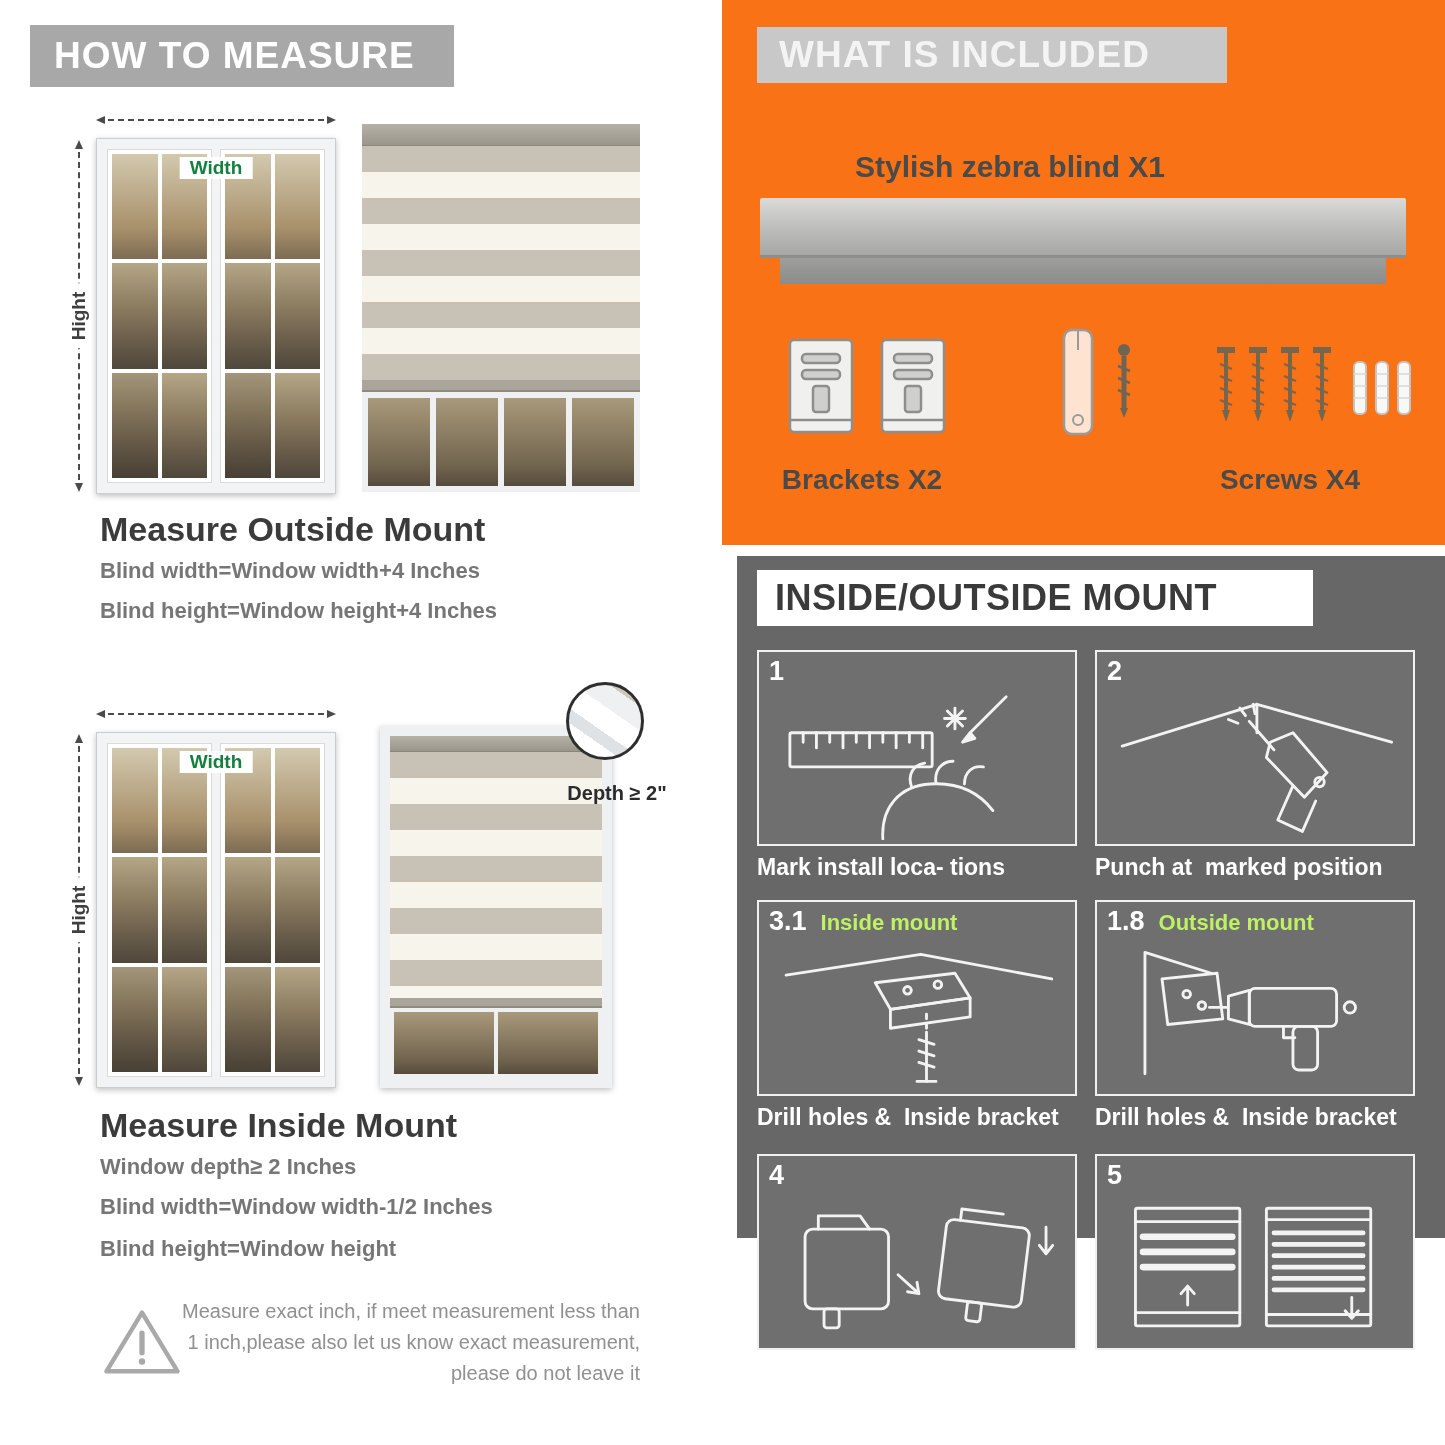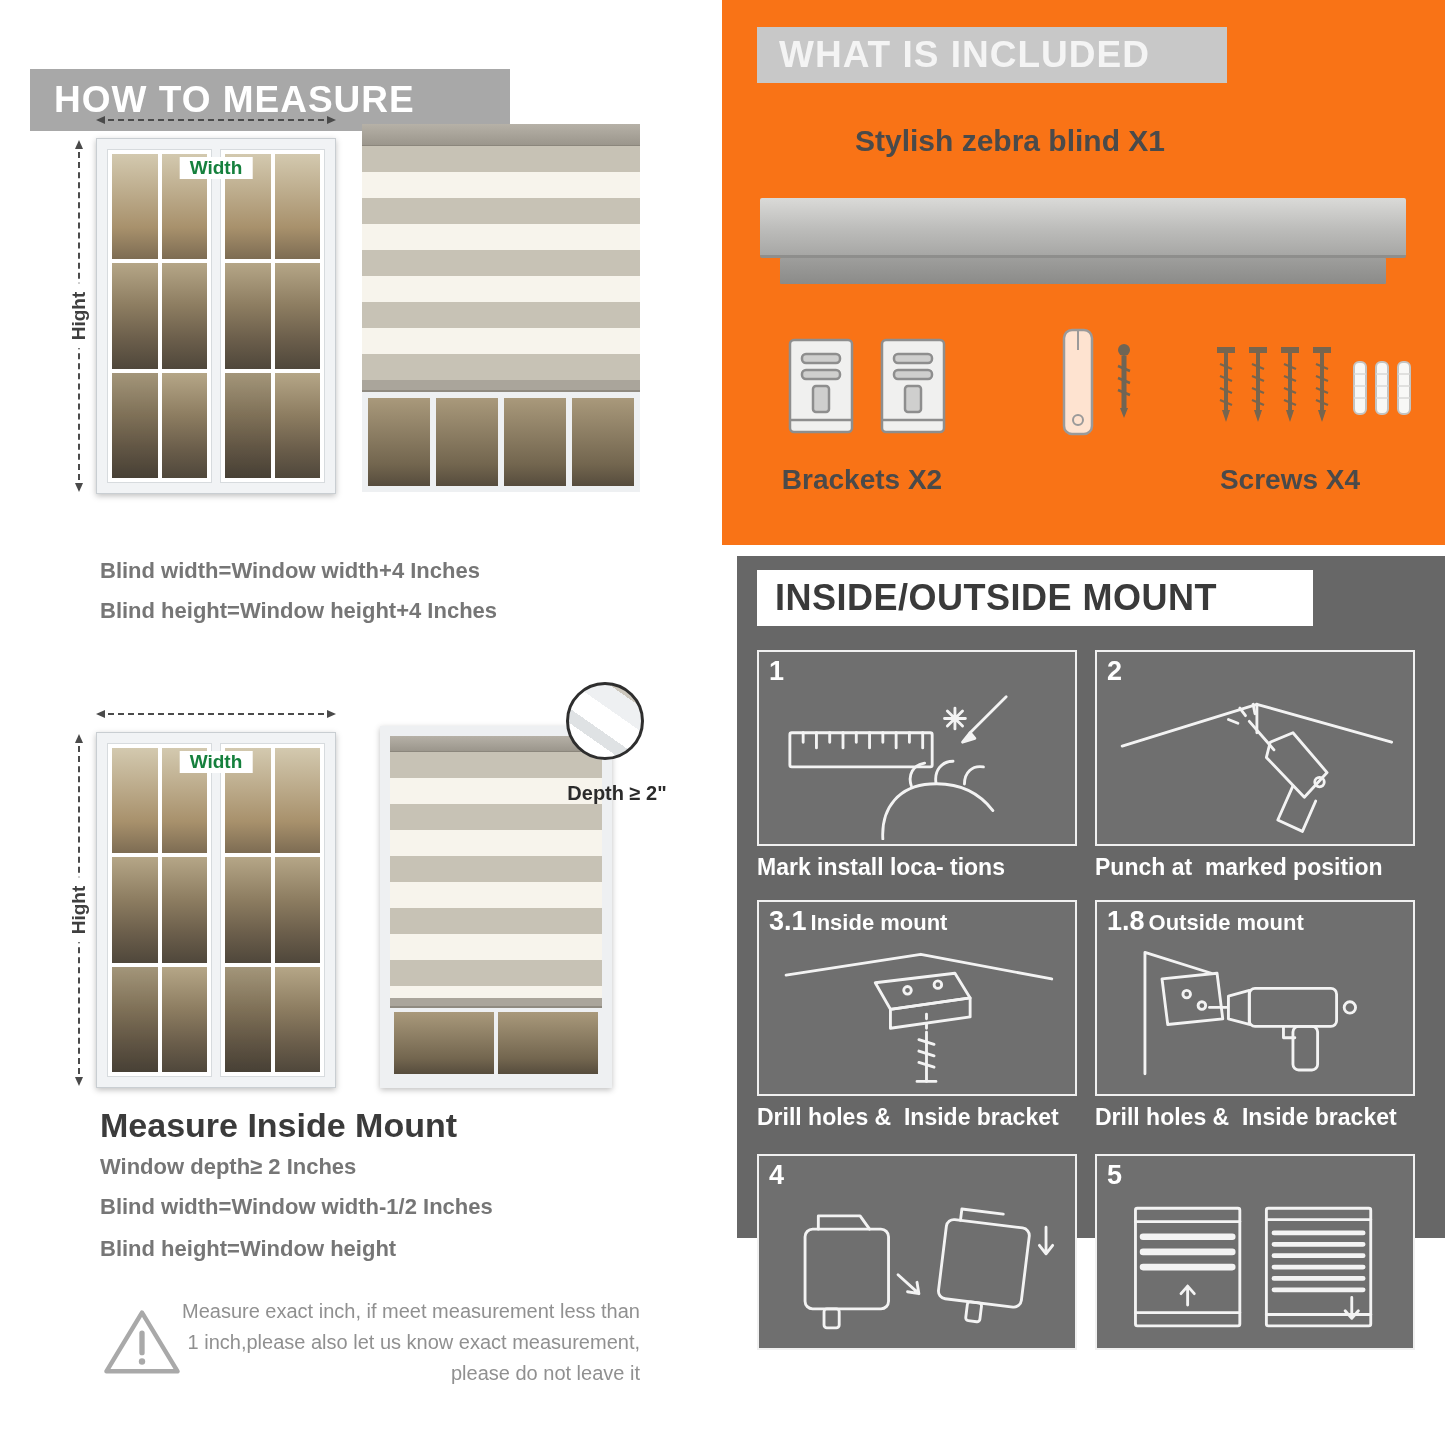--- a/index.html
+++ b/index.html
@@ -43,36 +43,36 @@
   .included{left:722px;top:0;width:723px;height:545px;background:#f97316;}
   .headrail-main{background:linear-gradient(180deg,#dadad8 0%,#bcbcba 55%,#a7a7a5 100%);border-bottom:3px solid #8e8e8c;border-radius:2px;}
   .headrail-lip{background:linear-gradient(180deg,#9e9e9c,#8b8b89);border-radius:1px;}
   .item-label{font-size:28px;font-weight:bold;color:#4a4a4a;text-align:center;}
 
   
   .mount{left:737px;top:556px;width:708px;height:682px;background:#676767;}
   .step-box{position:absolute;width:320px;height:196px;border:2px solid #f0f0f0;background:#6f6f6f;padding:4px 10px;}
   .step-head{display:flex;align-items:baseline;height:34px;}
   .step-num{color:#fff;font-weight:bold;font-size:27px;}
-  .step-title{color:#ffffff;font-weight:bold;font-size:22px;margin-left:4px;}
+  .step-title{color:#bef264;font-weight:bold;font-size:22px;margin-left:14px;}
   .step-caption{position:absolute;width:330px;color:#ffffff;font-weight:bold;font-size:23px;white-space:pre-wrap;}
   .lineart{display:block;margin:0 auto;}
 
   .warning-text{font-size:20px;line-height:1.55;color:#909090;text-align:right;}
   .product-label{font-size:30px;font-weight:bold;color:#4a4a4a;text-align:center;}
   .depth-label{font-size:20px;font-weight:bold;color:#2b2b2b;text-align:center;}
 </style>
 </head>
 <body>
 
 <div class="stage">
 
   <section class="abs" style="left:0;top:0;width:700px;height:1445px;background:#fff;">
 
-    <div class="abs banner" style="left:30px;top:25px;width:480px;height:62px;margin-top:44px;">HOW TO MEASURE</div>
+    <div class="abs banner" style="left:30px;top:25px;width:424px;height:62px;">HOW TO MEASURE</div>
 
     <div class="window" style="left:96px;top:138px;width:240px;height:356px;">
       <div class="sash">
         <div class="pane"></div>
         <div class="pane"></div>
         <div class="pane"></div>
         <div class="pane"></div>
         <div class="pane"></div>
         <div class="pane"></div>
       </div>
@@ -97,20 +97,21 @@
       <div class="blind-fabric" style="height:234px;"></div>
       <div class="blind-bottom" style="height:12px;"></div>
       <div class="mini-window" style="height:100px;">
         <div class="mini-pane"></div>
         <div class="mini-pane"></div>
         <div class="mini-pane"></div>
         <div class="mini-pane"></div>
       </div>
     </div>
 
+    <h2 class="abs fig-title" style="left:100px;top:510px;">Measure Outside Mount</h2>
     <p class="abs fig-line" style="left:100px;top:558px;">Blind width=Window width+4 Inches</p>
     <p class="abs fig-line" style="left:100px;top:598px;">Blind height=Window height+4 Inches</p>
 
     <div class="window" style="left:96px;top:732px;width:240px;height:356px;">
       <div class="sash">
         <div class="pane"></div>
         <div class="pane"></div>
         <div class="pane"></div>
         <div class="pane"></div>
         <div class="pane"></div>
@@ -155,21 +156,21 @@
       <circle cx="45" cy="62" r="3.6" fill="#a9a9a9"></circle>
     </svg>
     <p class="abs warning-text" style="left:180px;top:1296px;width:460px;">Measure exact inch, if meet measurement less than 1 inch,please also let us know exact measurement, please do not leave it</p>
 
   </section>
 
   <section class="abs included">
 
     <div class="abs banner-light" style="left:35px;top:27px;width:470px;height:56px;">WHAT IS INCLUDED</div>
 
-    <div class="abs product-label" style="left:0;top:124px;width:576px;">Stylish zebra blind X1</div>
+    <div class="abs product-label" style="left:0;top:150px;width:576px;">Stylish zebra blind X1</div>
 
     <div class="abs headrail-main" style="left:38px;top:198px;width:646px;height:60px;"></div>
     <div class="abs headrail-lip" style="left:58px;top:258px;width:606px;height:26px;"></div>
 
     <svg class="abs" style="left:60px;top:328px;" width="170" height="125" viewBox="0 0 170 125">
       <g stroke="#8e8e8e" stroke-width="2.5" fill="#f0f0ef">
         <rect x="8" y="12" width="62" height="92" rx="4"></rect>
         <rect x="20" y="26" width="38" height="9" rx="4" fill="#cfcfce"></rect>
         <rect x="20" y="42" width="38" height="9" rx="4" fill="#cfcfce"></rect>
         <rect x="31" y="58" width="16" height="26" rx="3" fill="#cfcfce"></rect>

